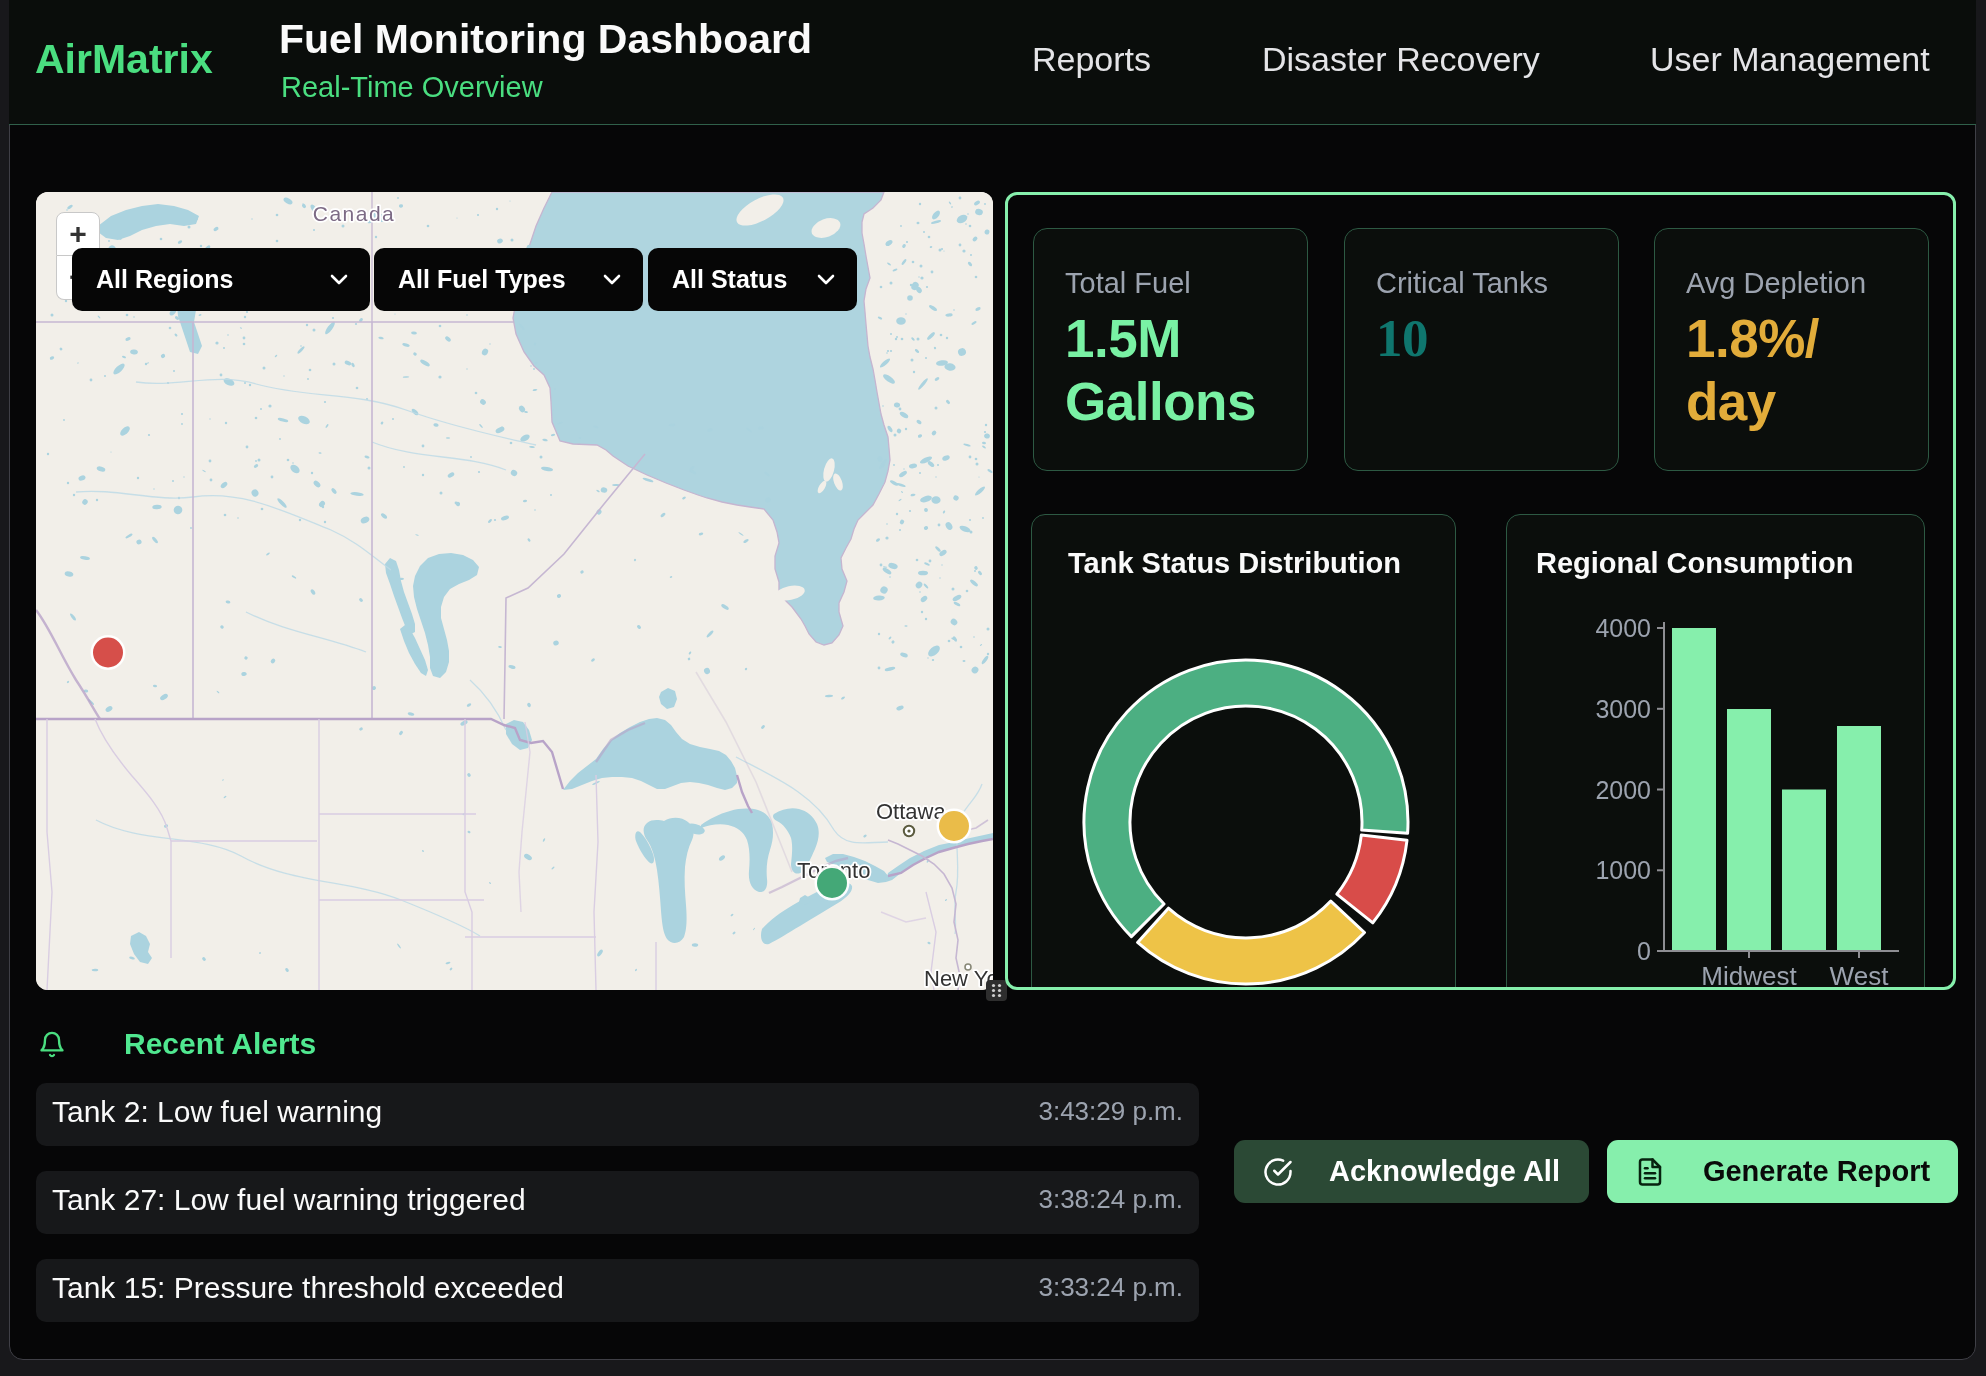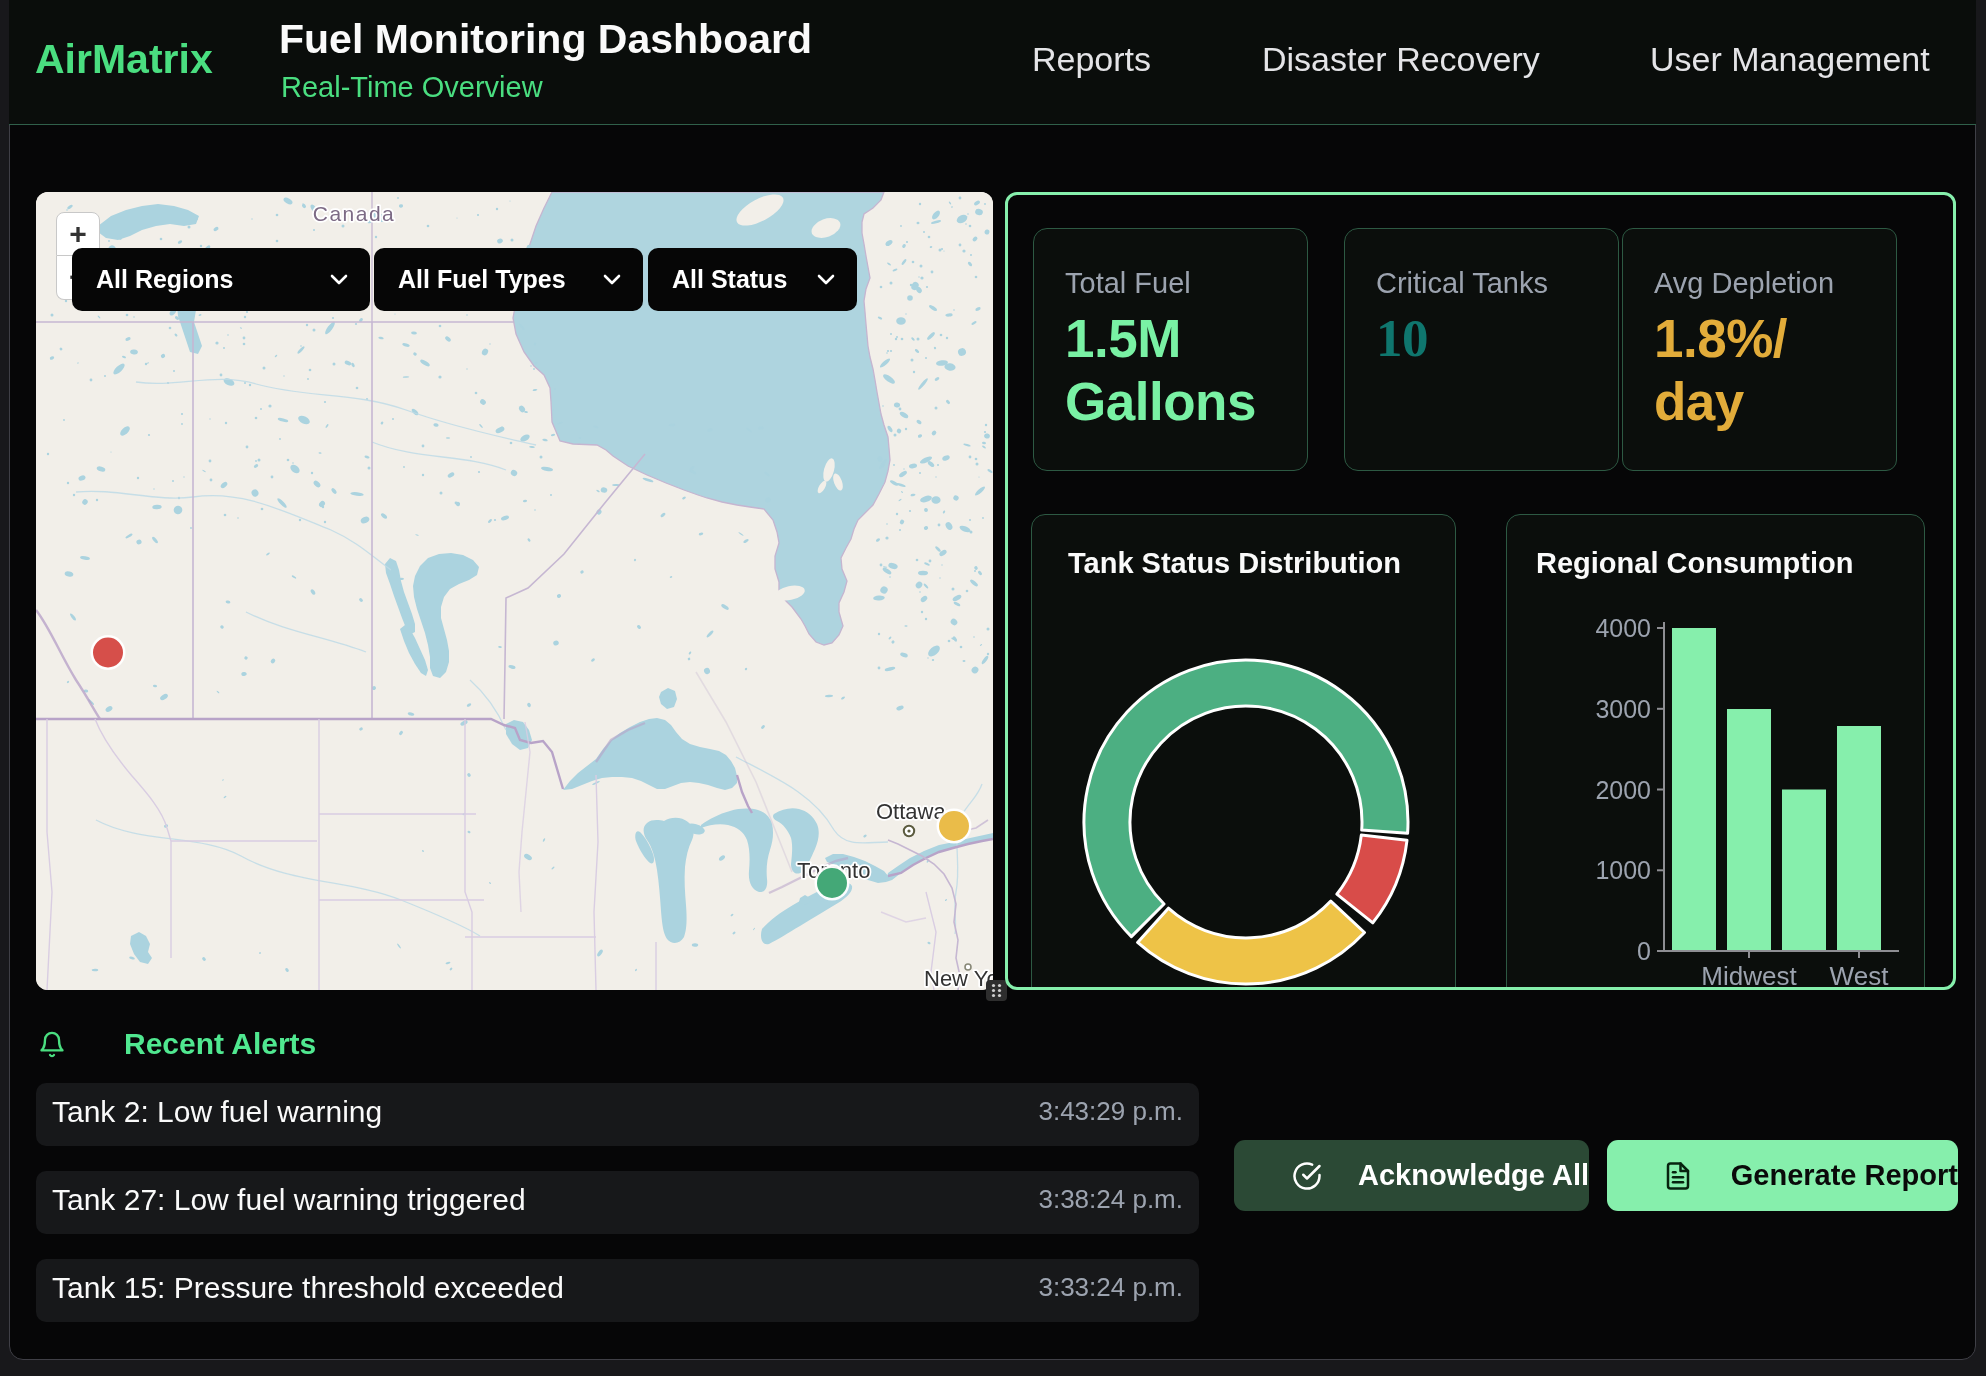--- a/index.html
+++ b/index.html
@@ -16,21 +16,21 @@
 .pill { top:248px; height:63px; background:#060606; border-radius:10px; color:#ffffff; font-size:25px; font-weight:bold; display:flex; align-items:center; justify-content:space-between; padding:0 22px 0 24px; }
 #rpanel { left:1005px; top:192px; width:951px; height:798px; border:3px solid #86efac; border-radius:12px; overflow:hidden; }
 .scard { top:33px; width:275px; height:243px; background:#0b0e0c; border:1.5px solid #2d5943; border-radius:14px; padding:38px 18px 0 31px; }
 .slabel { font-size:29px; color:#9ca3af; }
 .sval { font-size:53px; font-weight:bold; line-height:63px; margin-top:7px; letter-spacing:-0.5px; }
 .ccard { top:319px; height:560px; background:#0b0e0c; border:1.5px solid #2d5943; border-radius:14px; }
 .ctitle { top:352px; font-size:29px; font-weight:bold; color:#fafafa; }
 .arow { left:36px; width:1163px; height:63px; background:#17181a; border-radius:10px; color:#fafafa; font-size:30px; display:flex; align-items:center; justify-content:space-between; padding:0 16px; }
 .atime { color:#9ca3af; font-size:26px; }
 .arow span { position:relative; top:-3px; }
-.btn { top:1140px; height:71px; border-radius:11px; display:flex; align-items:center; justify-content:flex-end; font-size:29px; font-weight:bold; }
+.btn { top:1140px; height:63px; border-radius:11px; display:flex; align-items:center; justify-content:center; font-size:29px; font-weight:bold; }
 #handle { left:986px; top:980px; width:21px; height:21px; background:#2e2e2e; border-radius:4px; display:flex; align-items:center; justify-content:center; }
 </style>
 </head>
 <body>
 <div class="abs" id="frame"></div>
 <div class="abs" id="header"></div>
 <div class="abs" id="logo">AirMatrix</div>
 <div class="abs" id="title">Fuel Monitoring Dashboard</div>
 <div class="abs" id="subtitle">Real-Time Overview</div>
 <div class="abs nav" style="left:1032px;">Reports</div>
@@ -707,21 +707,21 @@
 
 <div class="abs" id="rpanel">
   <div class="abs scard" style="left:25px;">
       <div class="slabel">Total Fuel</div>
       <div class="sval" style="color:#79f1a4;">1.5M Gallons</div>
     </div>
   <div class="abs scard" style="left:336px;">
       <div class="slabel">Critical Tanks</div>
       <div class="sval" style="color:#0f766e;font-family:Liberation Serif, serif;">10</div>
     </div>
-  <div class="abs scard" style="left:614px;border-radius:11px;">
+  <div class="abs scard" style="left:646px;">
       <div class="slabel">Avg Depletion</div>
       <div class="sval" style="color:#e2ac3a;">1.8%/ day</div>
     </div>
   <div class="abs ccard" style="left:23px; width:425px;"><svg width="425" height="479" viewBox="0 0 425 479">
 <path d="M99.4,421.6 A162,162 0 1 1 375.6,318.3 L329.7,315.1 A116,116 0 1 0 132.0,389.0 Z" fill="#4caf82" stroke="#ffffff" stroke-width="3" stroke-linejoin="round"></path>
 <path d="M375.0,325.3 A162,162 0 0 1 340.8,407.8 L304.8,379.2 A116,116 0 0 0 329.3,320.1 Z" fill="#d84c49" stroke="#ffffff" stroke-width="3" stroke-linejoin="round"></path>
 <path d="M332.5,417.5 A162,162 0 0 1 105.6,427.4 L136.4,393.2 A116,116 0 0 0 298.8,386.1 Z" fill="#eec347" stroke="#ffffff" stroke-width="3" stroke-linejoin="round"></path>
 </svg></div>
   <div class="abs ctitle" style="left:60px;">Tank Status Distribution</div>
   <div class="abs ccard" style="left:498px; width:419px;"><svg width="419" height="479" viewBox="0 0 419 479">

